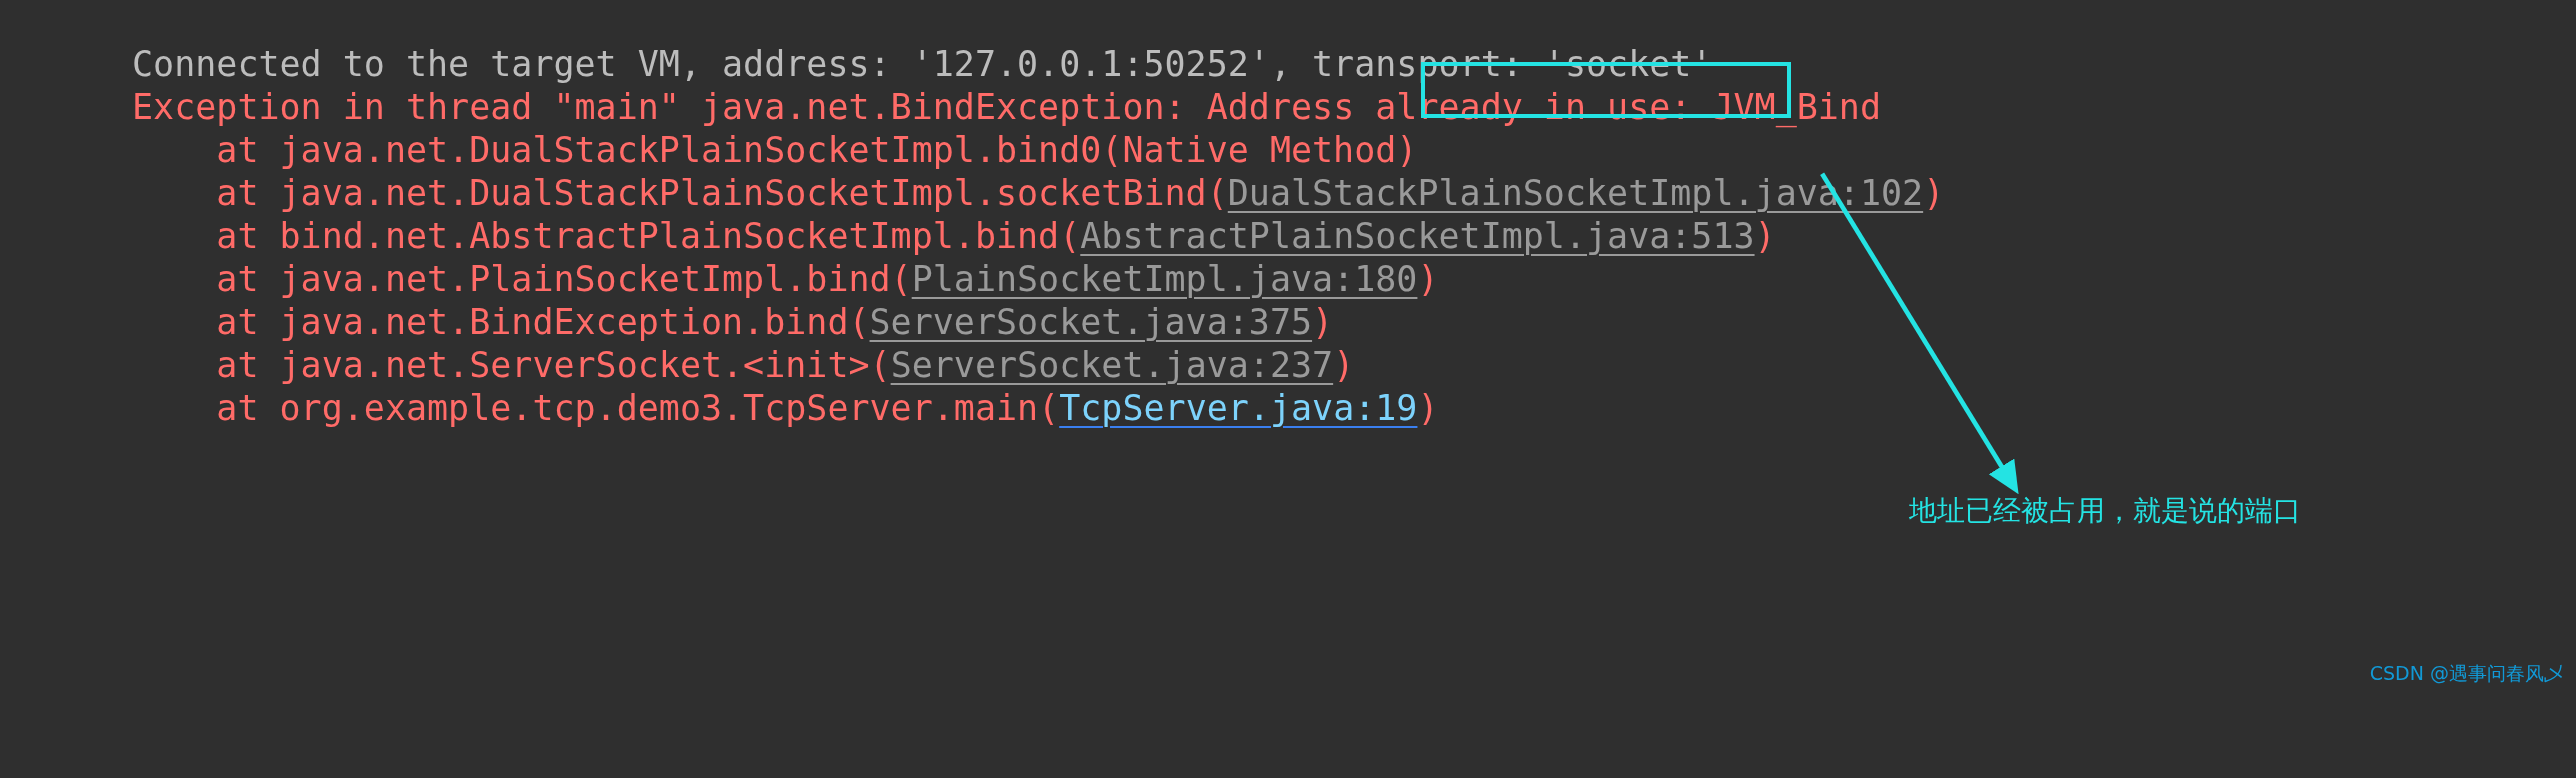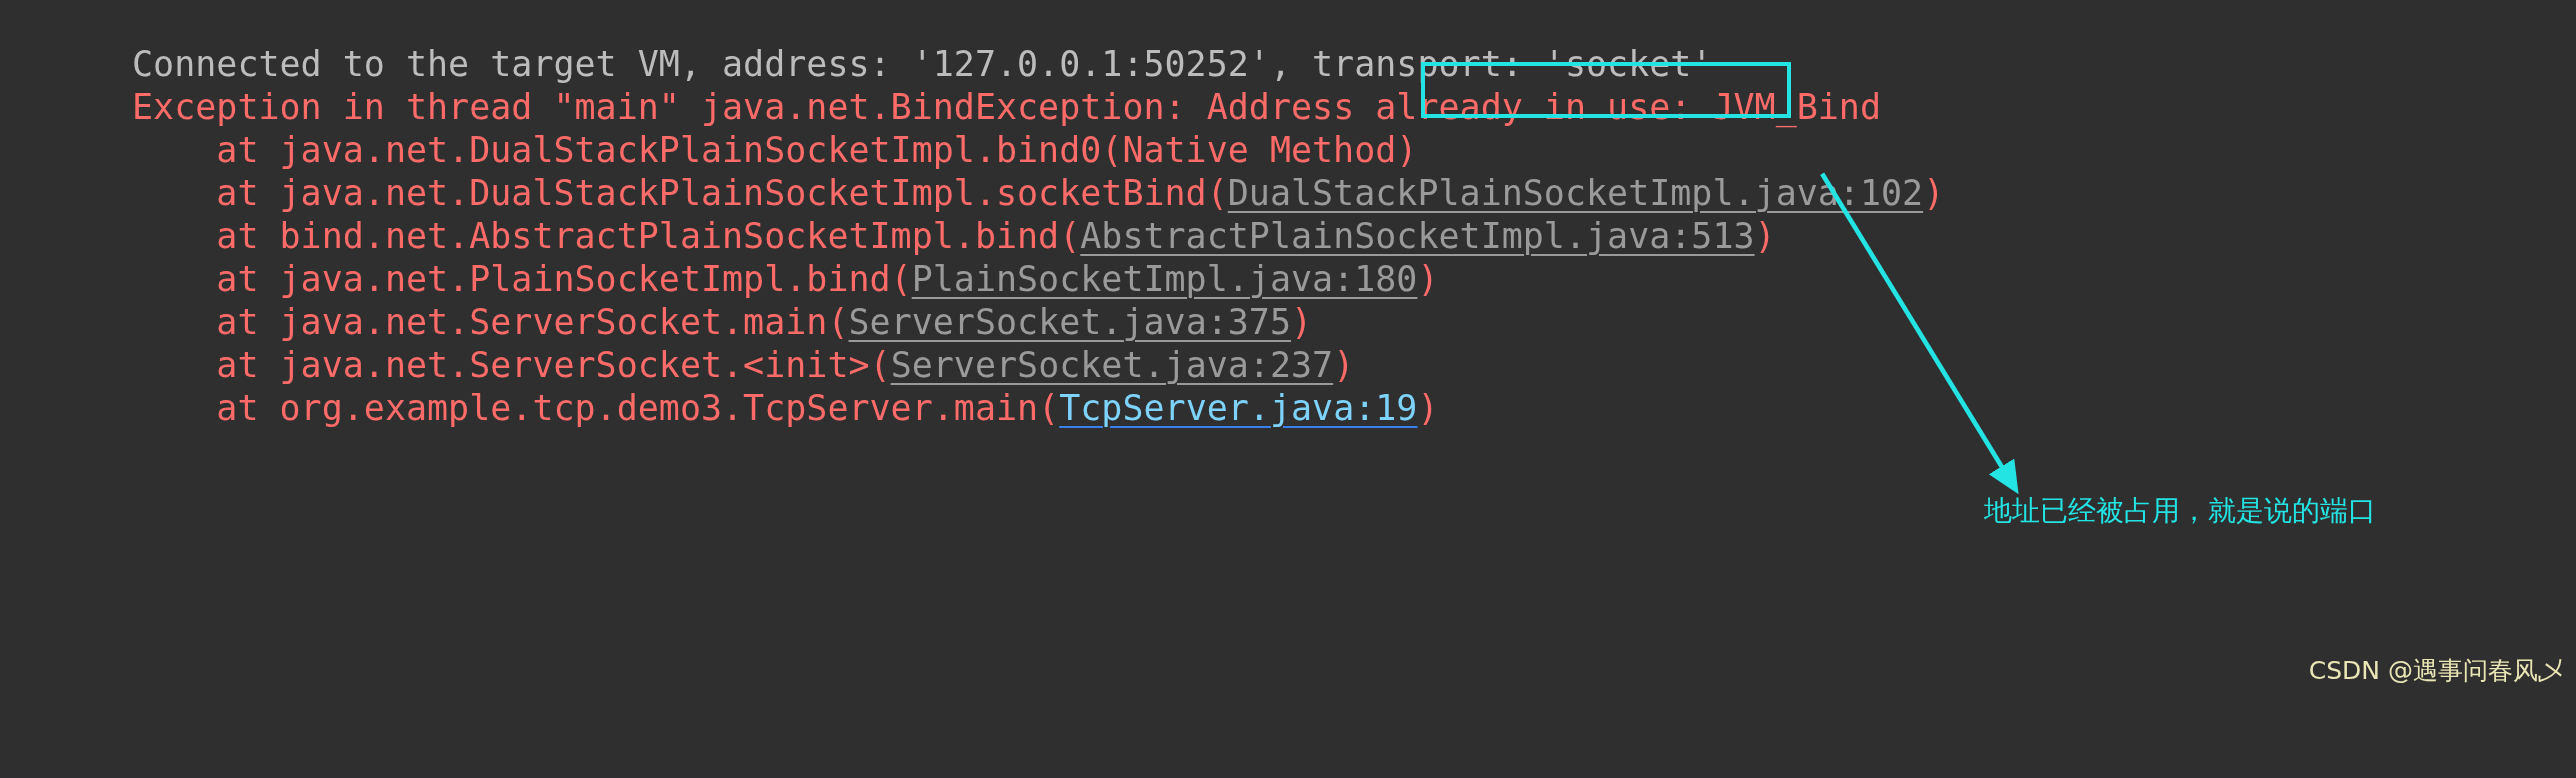--- a/index.html
+++ b/index.html
@@ -66,36 +66,36 @@
     left: 1755px;
     top: 140px;
     width: 317px;
     height: 392px;
     pointer-events: none;
   }
 
   
   #annotation {
     position: absolute;
-    left: 1984px;
+    left: 1909px;
     top: 492px;
     color: #24e3e3;
     font-family: Liberation Serif, serif;
     font-size: 28px;
     white-space: nowrap;
   }
 
   
   #watermark {
     position: absolute;
     right: 13px;
     bottom: 7.5px;
-    color: #fef9c3;
+    color: #0ea5e9;
     font-family: "DejaVu Sans", "Liberation Sans", sans-serif;
-    font-size: 25px;
+    font-size: 19px;
     white-space: nowrap;
     opacity: .9;
   }
 </style>
 </head>
 <body>
 
 <div id="screen">
 
   <div id="console">
@@ -118,21 +118,21 @@
 
     <div class="line err">
       <span>    at bind.net.AbstractPlainSocketImpl.bind(</span><span class="link">AbstractPlainSocketImpl.java:513</span><span>)</span>
     </div>
 
     <div class="line err">
       <span>    at java.net.PlainSocketImpl.bind(</span><span class="link">PlainSocketImpl.java:180</span><span>)</span>
     </div>
 
     <div class="line err">
-      <span>    at java.net.ServerSocket.main(</span><span class="link">ServerSocket.java:375</span><span>)</span>
+      <span>    at java.net.BindException.bind(</span><span class="link">ServerSocket.java:375</span><span>)</span>
     </div>
 
     <div class="line err">
       <span>    at java.net.ServerSocket.&lt;init&gt;(</span><span class="link">ServerSocket.java:237</span><span>)</span>
     </div>
 
 
     <div class="line err">
       <span>    at org.example.tcp.demo3.TcpServer.main(</span><span class="link blue">TcpServer.java:19</span><span>)</span>
     </div>

